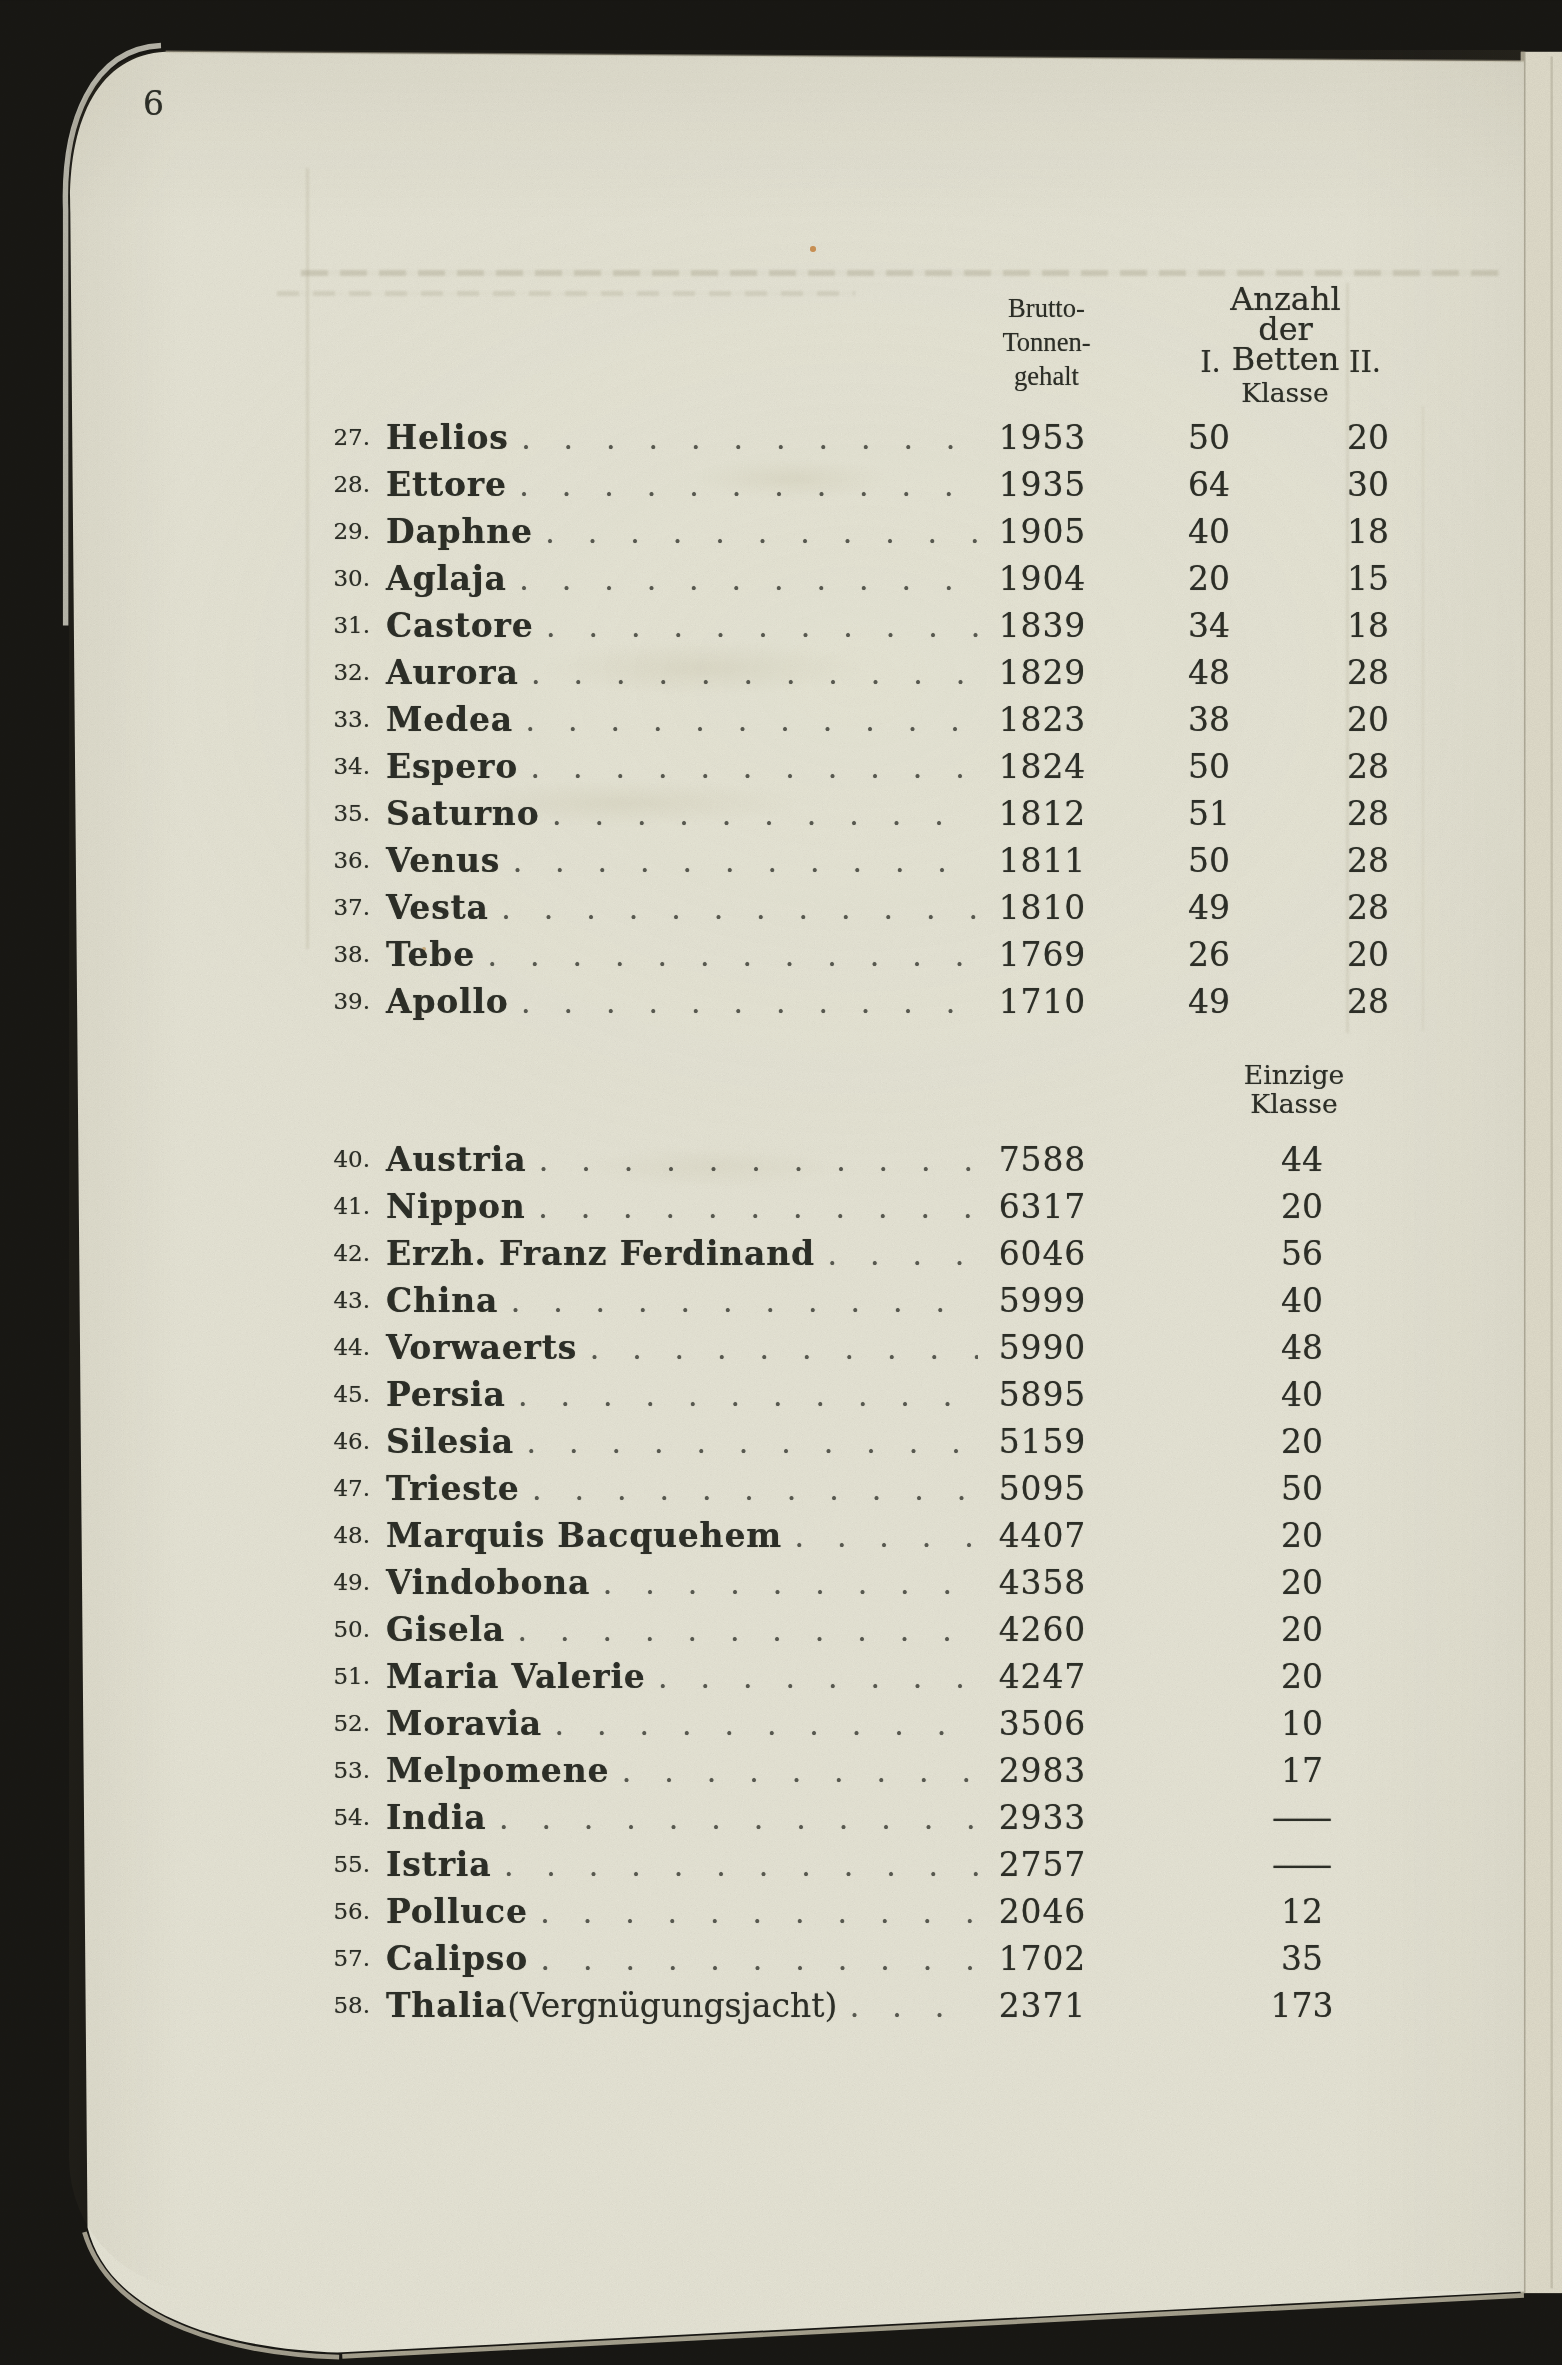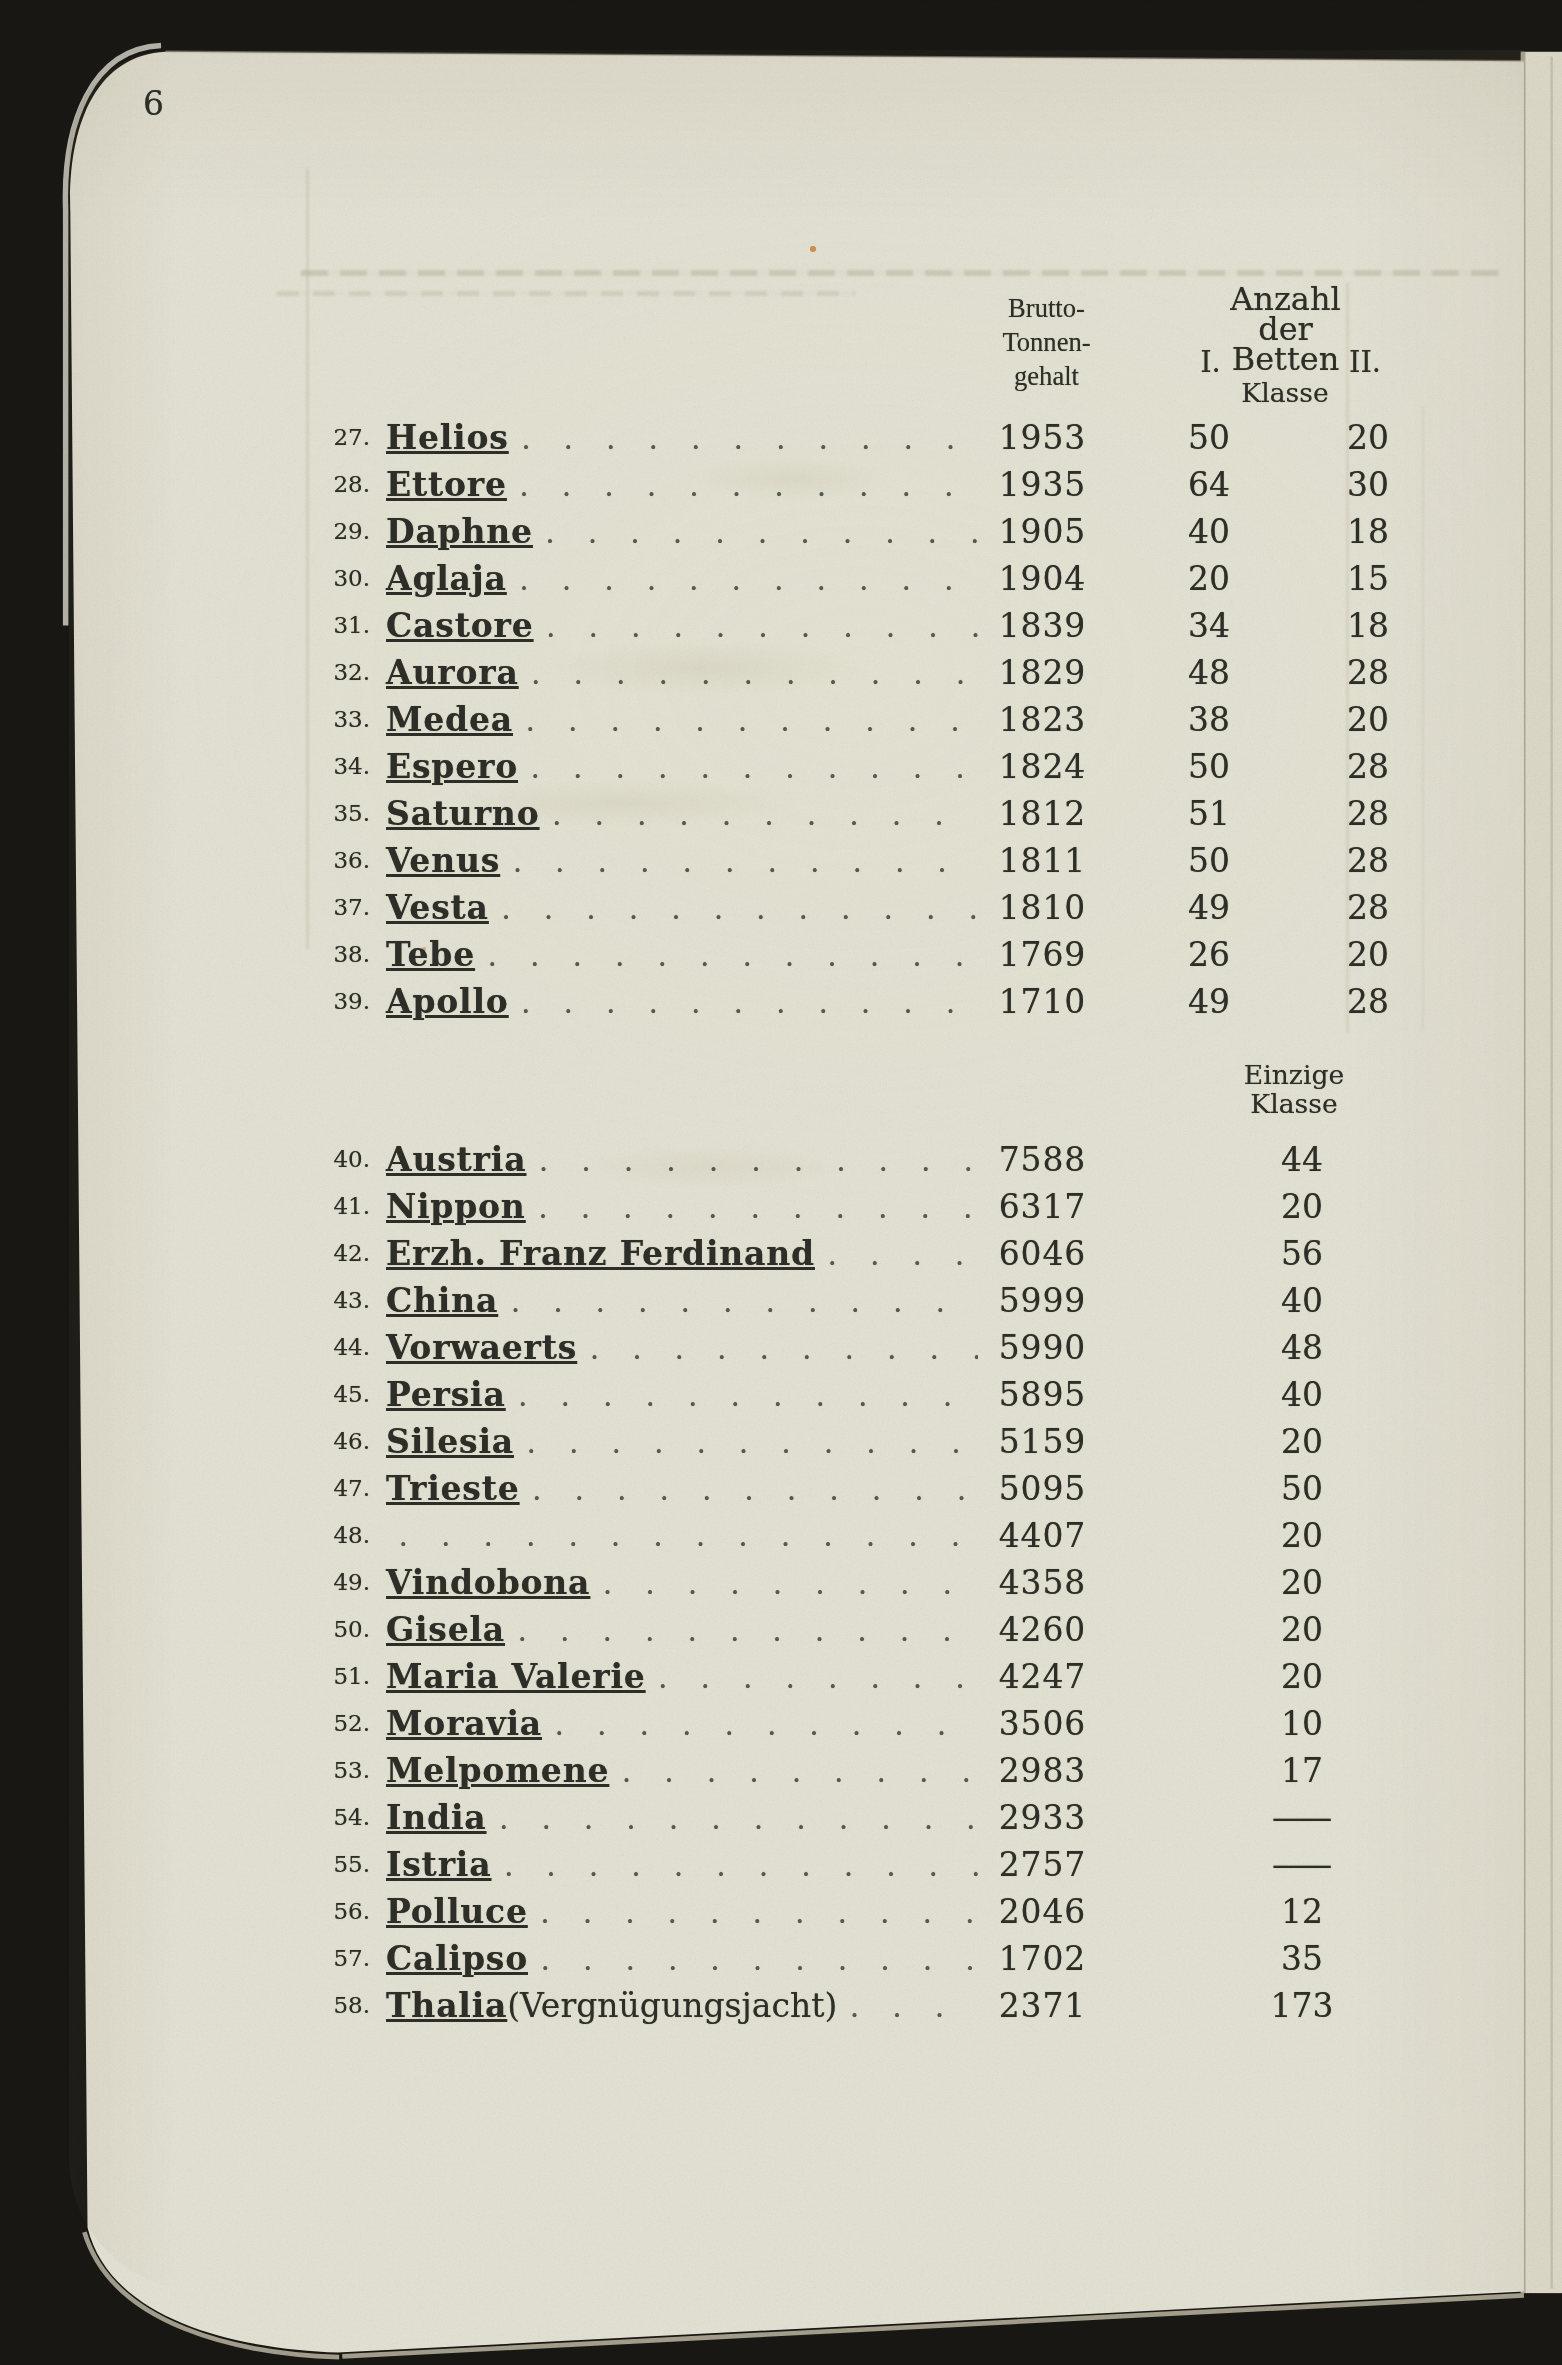--- a/index.html
+++ b/index.html
@@ -30,21 +30,21 @@
   #hdr-cl2{left:1330px;top:345px;width:70px;font-size:29px;}
   #hdr-klasse{left:1207px;top:377px;width:156px;font-size:26.6px;}
   #hdr-einzige{left:1210px;top:1060px;width:168px;font-size:26.6px;line-height:29px;}
 
   .rows{position:absolute;left:309px;width:1141px;}
   #section1-rows{top:414px;}
   #section2-rows{top:1136px;}
   .row{position:relative;height:47px;font-size:33px;line-height:47px;}
   .row .num{position:absolute;left:0;width:61px;text-align:right;font-size:23px;}
   .row .nameleader{position:absolute;left:77px;width:592px;display:flex;align-items:baseline;}
-  .row .name{font-weight:700;letter-spacing:0.8px;white-space:nowrap;text-decoration:underline;}
+  .row .name{font-weight:700;letter-spacing:0.8px;white-space:nowrap;}
   .row .suffix{font-weight:400;white-space:nowrap;}
   .row .suffix:empty{display:none;}
   .row .leader{flex:1;overflow:hidden;white-space:nowrap;margin-left:12.5px;
                font-size:30px;letter-spacing:11.7px;color:#45463e;opacity:.88;}
   .row .ton{position:absolute;left:660px;width:117px;text-align:right;letter-spacing:0.8px;}
   .row .c1{position:absolute;left:853px;width:94px;text-align:center;}
   .row .c2{position:absolute;left:1012px;width:94px;text-align:center;}
   .row .beds{position:absolute;left:942px;width:102px;text-align:center;}
   .dash-val{display:inline-block;transform:scaleX(1.9);}
 
@@ -345,20 +345,21 @@
       <span class="name">Trieste</span>
 
       <span class="leader">. . . . . . . . . . . . . . . . . . . . . . . . . . . . . . . . . . . . . . . . . . . . . . . . . . . . . . . . . . . . . . . . . . . . . . . . . . . . . . . . . . . . . . . . . . </span>
     </span>
     <span class="ton">5095</span>
     <span class="beds">50</span>
   </div>
         <div class="row txt">
     <span class="num">48.</span>
     <span class="nameleader">
+      <span class="name">Marquis Bacquehem</span>
 
       <span class="leader">. . . . . . . . . . . . . . . . . . . . . . . . . . . . . . . . . . . . . . . . . . . . . . . . . . . . . . . . . . . . . . . . . . . . . . . . . . . . . . . . . . . . . . . . . . </span>
     </span>
     <span class="ton">4407</span>
     <span class="beds">20</span>
   </div>
         <div class="row txt">
     <span class="num">49.</span>
     <span class="nameleader">
       <span class="name">Vindobona</span>

